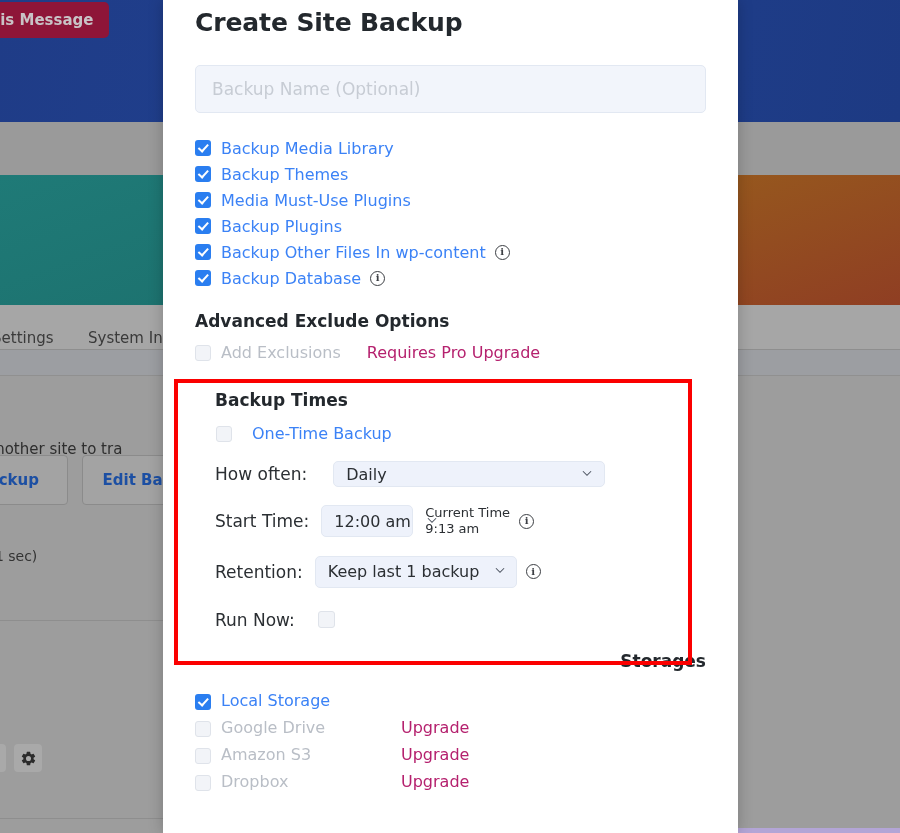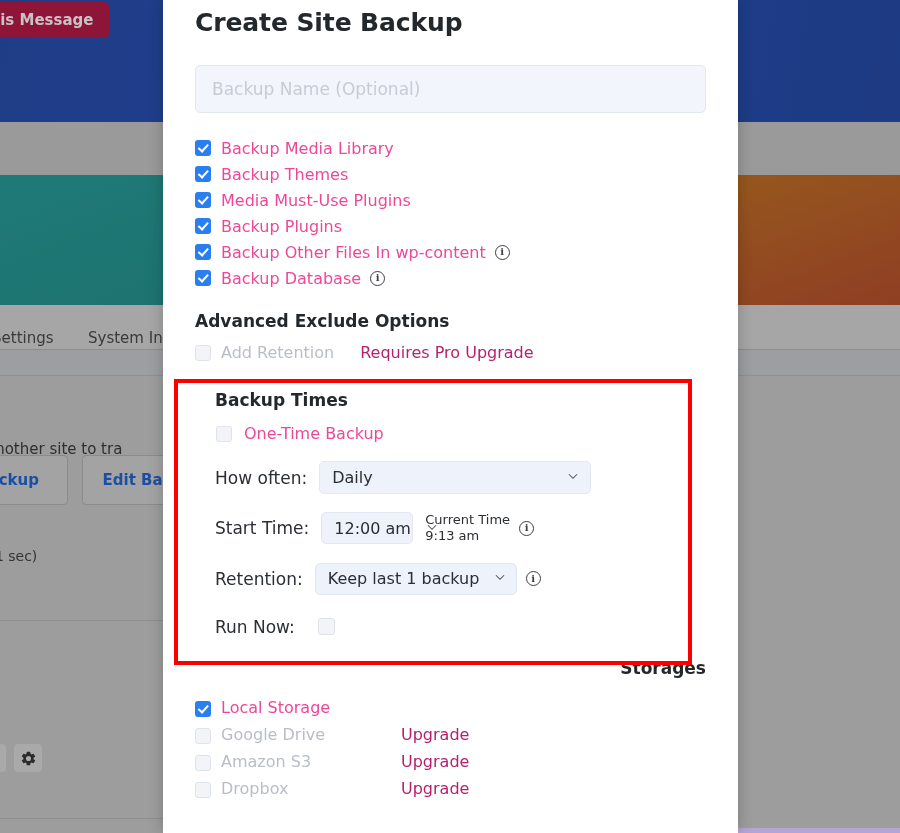--- a/index.html
+++ b/index.html
@@ -132,21 +132,21 @@
   .cb.on { background: #2a7ef0; }
   .cb.off { background: #f2f4f8; border: 1px solid #dfe3ea; }
   .cb.on::after {
     content: "";
     width: 4px; height: 8px;
     border: solid #fff; border-width: 0 2px 2px 0;
     transform: rotate(42deg) translate(-0.5px,-1px);
   }
   .chk-label {
     margin-left: 10px;
-    font-size: 16px; color: #ec4899;
+    font-size: 16px; color: #3b82f6;
     white-space: nowrap;
   }
   .chk-label.muted { color: #b9bec6; }
 
   .info {
     display: inline-flex; align-items: center; justify-content: center;
     width: 15px; height: 15px; flex: 0 0 15px;
     border: 1.4px solid #3c3f44; border-radius: 50%;
     font-size: 10px; font-weight: bold; color: #3c3f44;
     font-family: "DejaVu Serif", serif;
@@ -170,21 +170,21 @@
     position: absolute; left: 11px; top: 379px;
     width: 518px; height: 286px;
     border: 4px solid #fb0000;
     background: transparent;
     pointer-events: none;
   }
 
   .times-wrap { position: relative; margin-top: 17px; padding: 11px 0 0 20px; }
   .times-h { font-size: 17px; font-weight: bold; color: #23282d; }
 
-  .onetime-row { display: flex; align-items: center; margin-top: 14px; padding-left: 1px; }
+  .onetime-row { display: flex; align-items: center; margin-top: 14px; padding-left: 1px; gap: 8px; }
   .onetime-row .chk-label { margin-left: 12px; }
 
   .field-row { display: flex; align-items: center; margin-top: 18px; }
   .field-label { font-size: 17px; color: #2b2f33; white-space: nowrap; }
 
   .sel {
     background: #eef2fb;
     border: 1px solid #e2e8f2;
     border-radius: 5px;
     font-size: 16px; color: #2b2f33;
@@ -194,21 +194,21 @@
     cursor: pointer;
     position: relative;
   }
   .sel .val { white-space: nowrap; }
   .sel .chev {
     margin-left: auto; padding-left: 14px;
     display: inline-block;
   }
   .sel .chev svg { width: 14px; height: 14px; stroke: #4c5360; fill: none; stroke-width: 1.8; }
 
-  .sel-often { width: 272px; margin-left: 12px; height: 33px; }
+  .sel-often { width: 272px; margin-left: 26px; height: 26px; }
   .sel-start { width: 92px; margin-left: 12px; }
   .sel-ret   { width: 202px; margin-left: 12px; text-align: center; }
 
   .cur-time {
     margin-left: 12px;
     font-size: 13px; color: #2b2f33; line-height: 1.25;
     white-space: nowrap;
   }
   .cur-time .tval { display: block; }
 
@@ -310,21 +310,21 @@
               <i>i</i>
             </span>
         </div>
       </div>
 
       
       <div class="section-h">Advanced Exclude Options</div>
 
       <div class="excl-row">
         <span class="cb off"></span>
-        <span class="chk-label muted">Add Retention</span>
+        <span class="chk-label muted">Add Exclusions</span>
         <span class="pro-link">Requires Pro Upgrade</span>
       </div>
 
       
       <div class="times-wrap">
 
         <div class="times-h">Backup Times</div>
 
         <div class="onetime-row">
           <span class="cb off"></span>

